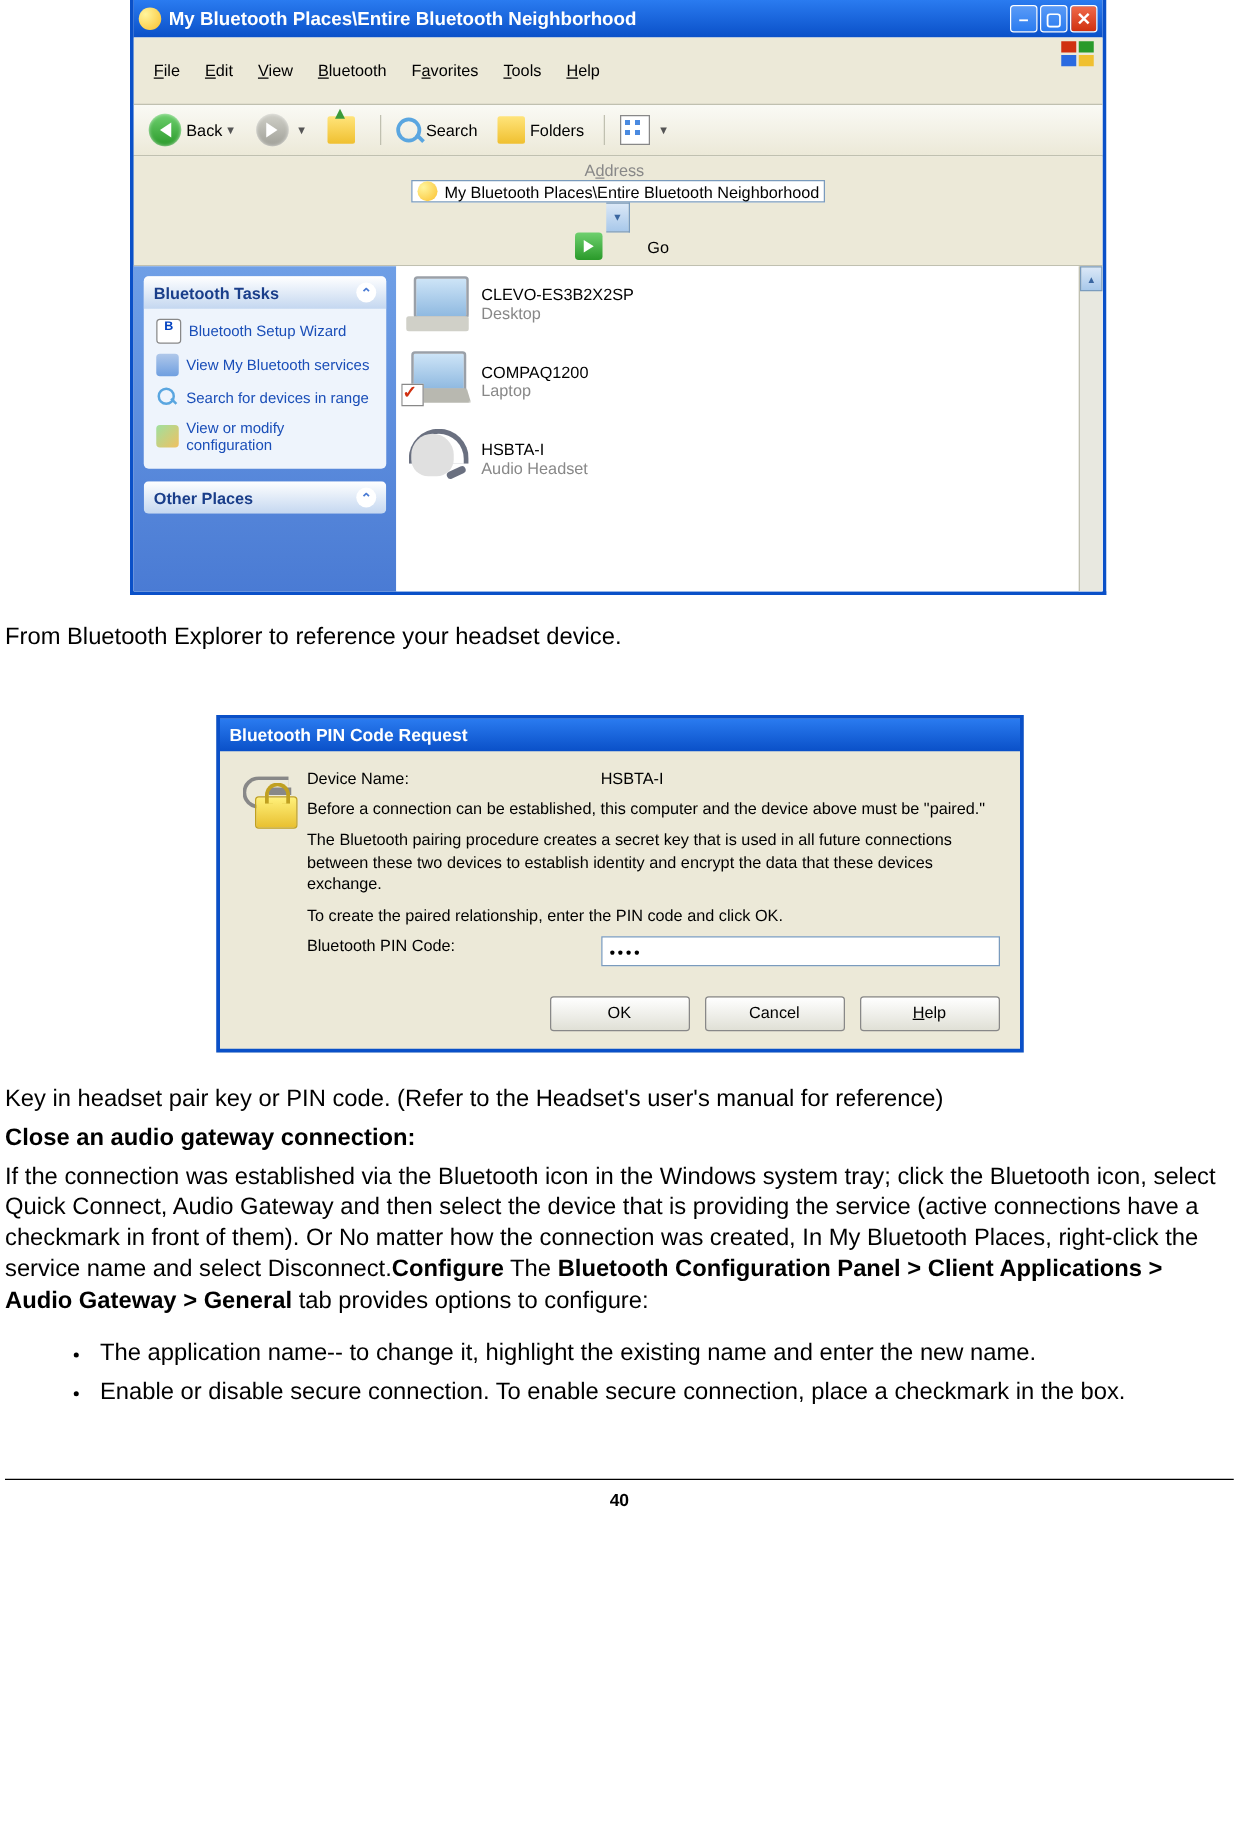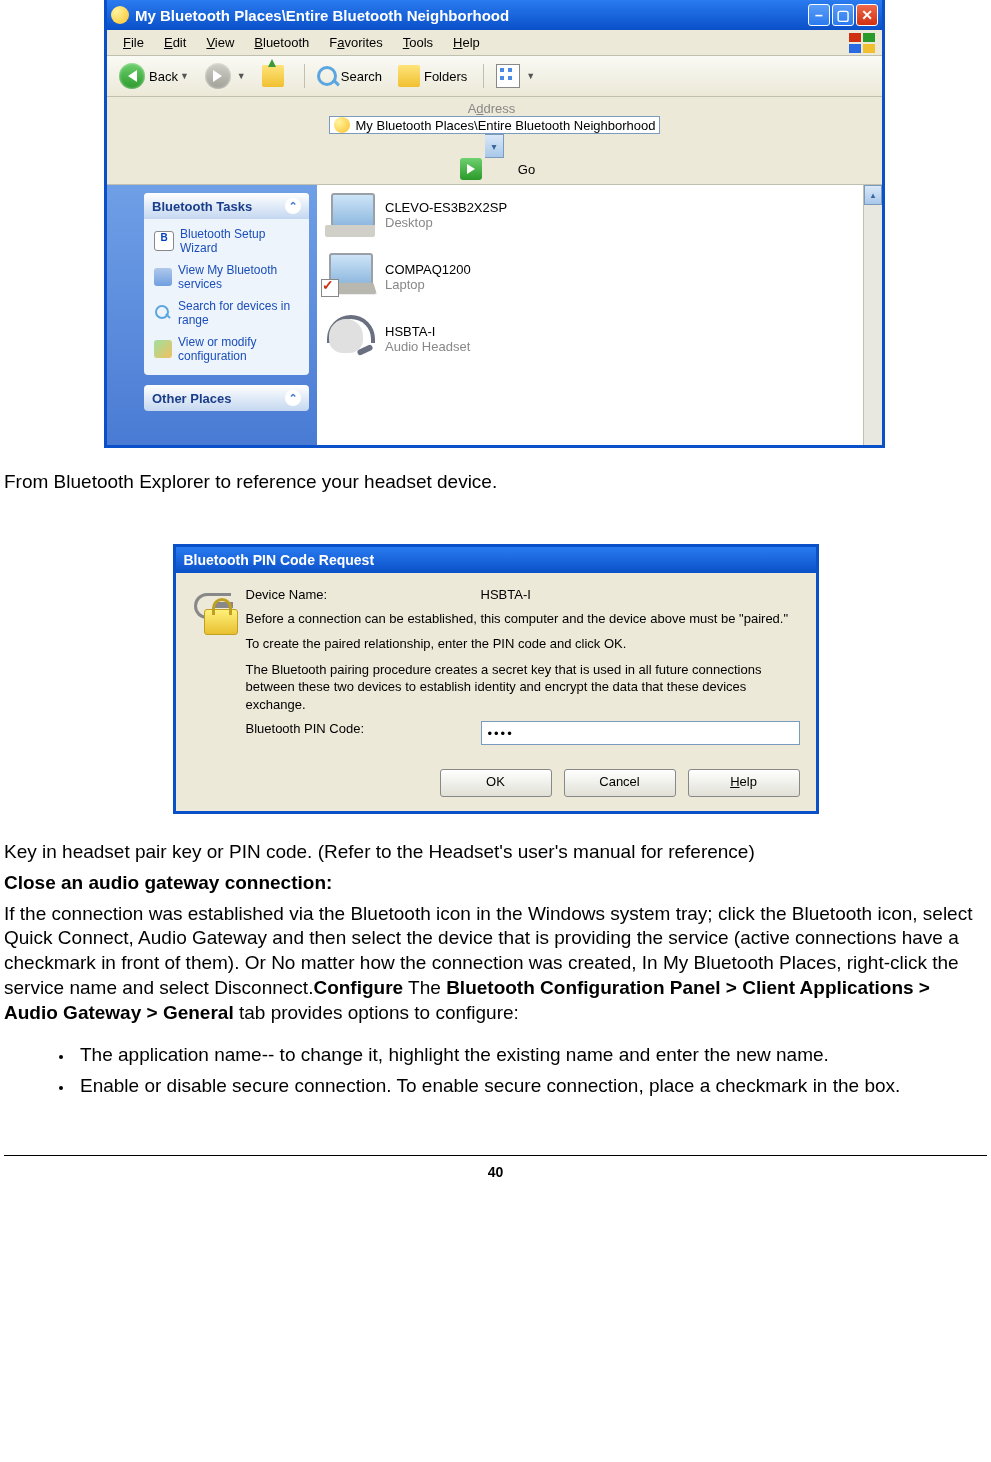--- a/index.html
+++ b/index.html
@@ -51,21 +51,21 @@
     display: flex; align-items:center; justify-content:center;
     color: #fff;
     font-weight: bold;
     font-size: 14px;
     box-sizing: border-box;
   }
   .tbtn.close { background: linear-gradient(to bottom, #f06a4a, #d03010); }
   .menubar {
     background: #ece9d8;
     display: flex;
-    padding: 3px 6px;
+    padding: 17px 6px;
     border-bottom: 1px solid #c0c0b0;
     position: relative;
   }
   .menubar .m {
     padding: 2px 10px;
     font-size: 13px;
     color: #000;
   }
   .menubar .m u { text-decoration: underline; }
   .menubar .winlogo {
@@ -201,21 +201,20 @@
     width:210px;
     background: linear-gradient(to bottom,#6f9fe6,#4a7bd4);
     padding:8px;
     box-sizing:border-box;
   }
   .panel {
     background:#eef4fc;
     border-radius:4px;
     margin-bottom:10px;
     overflow:hidden;
-    margin-left:29px;
   }
   .panel-head {
     background: linear-gradient(to bottom,#ffffff,#c4d7f0);
     color:#1a3e8a;
     font-weight:bold;
     padding:5px 8px;
     font-size:13px;
     display:flex; align-items:center;
   }
   .panel-head .chev {
@@ -545,22 +544,22 @@
     <div class="dlg-icon">
       <div class="keys"></div>
           <div class="lock"></div>
     </div>
     <div class="dlg-content">
       <div class="dlg-row">
         <span class="lbl">Device Name:</span>
         <span>HSBTA-I</span>
       </div>
       <div class="dlg-para">Before a connection can be established, this computer and the device above must be "paired."</div>
+      <div class="dlg-para">The Bluetooth pairing procedure creates a secret key that is used in all future connections between these two devices to establish identity and encrypt the data that these devices exchange.</div>
       <div class="dlg-para">To create the paired relationship, enter the PIN code and click OK.</div>
-      <div class="dlg-para">The Bluetooth pairing procedure creates a secret key that is used in all future connections between these two devices to establish identity and encrypt the data that these devices exchange.</div>
       <div class="dlg-row" style="margin-top:6px">
         <span class="lbl">Bluetooth PIN Code:</span>
         <span class="dlg-input">••••</span>
       </div>
     </div>
   </div>
   <div class="dlg-buttons">
     <div class="wbtn">OK</div>
     <div class="wbtn">Cancel</div>
     <div class="wbtn"><u>H</u>elp</div>

